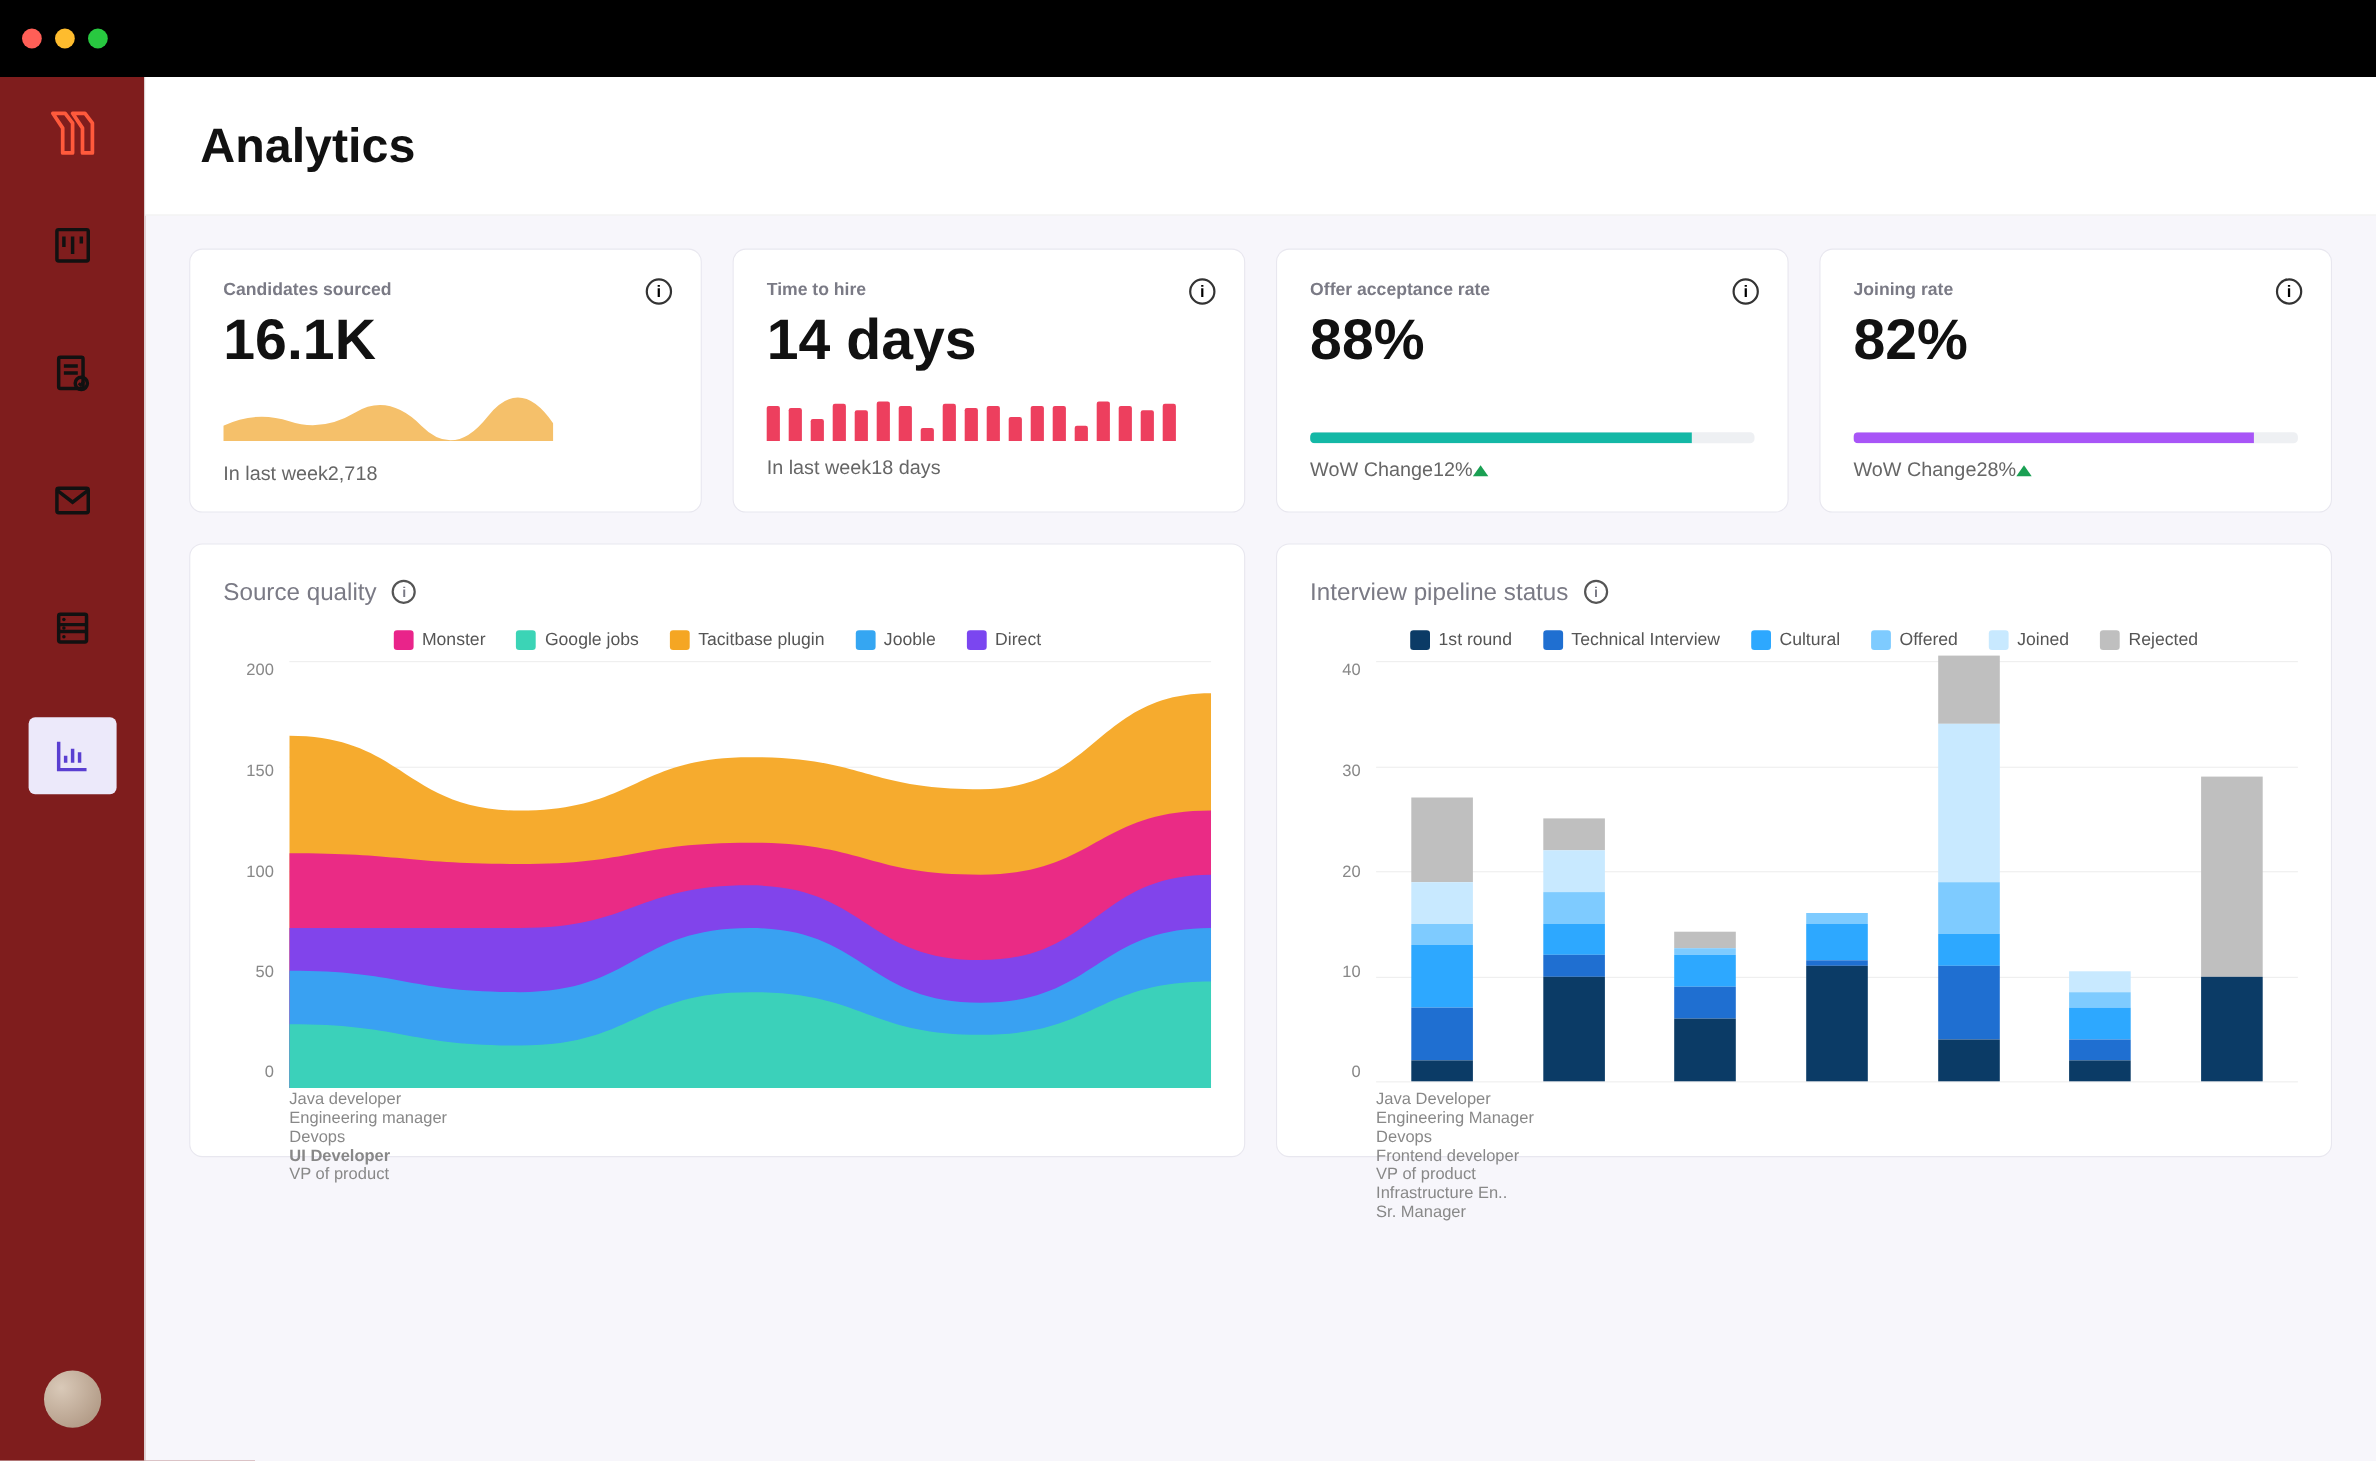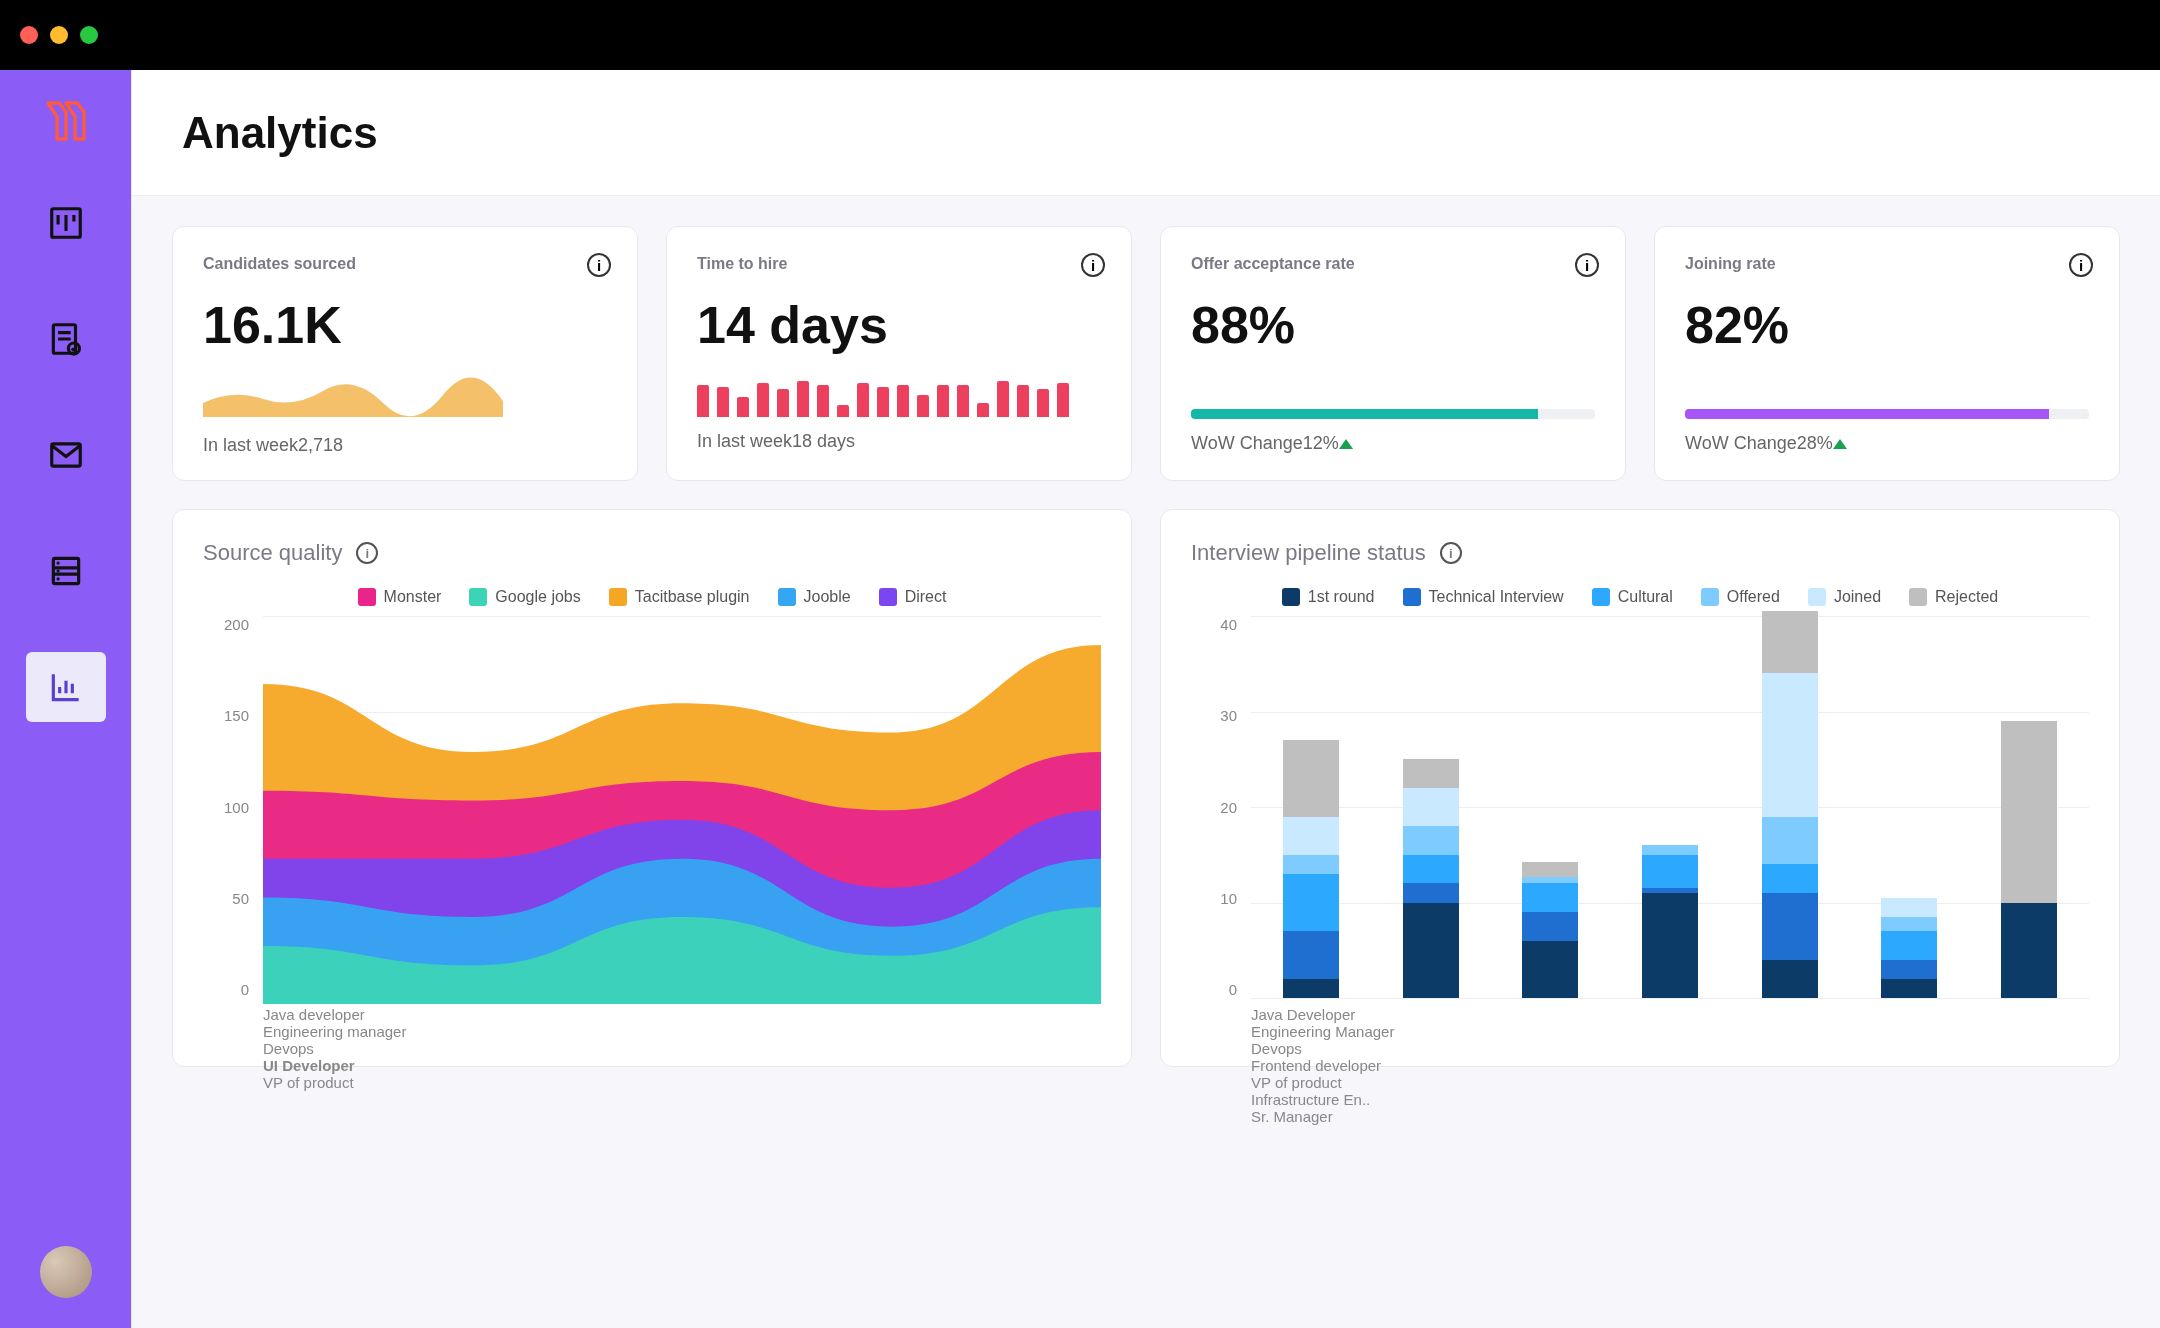--- a/index.html
+++ b/index.html
@@ -2,35 +2,35 @@
 <html><head>
 <meta charset="utf-8">
 <style>
   * { box-sizing: border-box; margin: 0; padding: 0; }
   html, body { width: 2160px; height: 1328px; font-family: -apple-system, Helvetica, Arial, sans-serif; overflow: hidden; }
   .titlebar { height: 70px; background: #000; display: flex; align-items: center; padding-left: 20px; gap: 12px; }
   .dot { width: 18px; height: 18px; border-radius: 50%; }
   .dot.red { background: #ff5f57; }
   .dot.yellow { background: #febc2e; }
   .dot.green { background: #28c840; }
-  .shell { display: flex; height: calc(100% - 70px); background: #8b5cf6; }
+  .shell { display: flex; height: calc(100% - 70px); background: #7f1d1d; }
   .sidebar { width: 132px; border-right: 1px solid #e5e5e5; display: flex; flex-direction: column; align-items: center; padding-top: 24px; }
   .logo { width: 54px; height: 54px; margin-bottom: 40px; }
   .nav { display: flex; flex-direction: column; gap: 46px; align-items: center; flex: 1; }
   .nav-item { width: 80px; height: 70px; display: flex; align-items: center; justify-content: center; cursor: pointer; border-radius: 6px; }
   .nav-item.active { background: #ece9fa; }
   .sidebar .avatar { width: 52px; height: 52px; border-radius: 50%; background: radial-gradient(circle at 30% 30%, #d9c9b8, #a88f7a); margin-bottom: 30px; }
   .main { flex: 1; display: flex; flex-direction: column; background: #f7f6fb; }
   .header { height: 126px; background: #fff; display: flex; align-items: center; padding-left: 50px; border-bottom: 1px solid #eee; }
   .header h1 { font-size: 44px; font-weight: 700; color: #111; }
   .content { flex: 1; padding: 30px 40px; overflow: hidden; }
   .kpis { display: grid; grid-template-columns: repeat(4,1fr); gap: 28px; margin-bottom: 28px; }
   .card { background: #fff; border: 1px solid #e8e7ef; border-radius: 12px; padding: 28px 30px 24px; position: relative; }
   .kpi-label { color: #7a7a85; font-size: 16px; font-weight: 700; }
-  .kpi-value { font-size: 52px; font-weight: 700; color: #111; margin-top: 22px; }
+  .kpi-value { font-size: 52px; font-weight: 700; color: #111; margin-top: 6px; }
   .kpi-foot { color: #666; font-size: 18px; margin-top: 14px; display: flex; align-items: center; }
   .info-icon { position: absolute; right: 26px; top: 26px; width: 24px; height: 24px; border: 2px solid #333; border-radius: 50%; display: inline-flex; align-items: center; justify-content: center; font-size: 15px; font-weight: 700; cursor: pointer; }
   .spark { margin-top: 14px; height: 48px; }
   .bar-row { display: flex; align-items: flex-end; gap: 8px; height: 46px; margin-top: 16px; }
   .bar-row span { width: 12px; background: #ed3f5e; border-radius: 2px 2px 0 0; display: block; }
   .prog { height: 10px; background: #eef0f3; border-radius: 4px; margin-top: 54px; overflow: hidden; }
   .prog > div { height: 100%; }
   .up-caret { width: 0; height: 0; border-left: 7px solid transparent; border-right: 7px solid transparent; border-bottom: 10px solid #1aa053; display: inline-block; }
   .charts { display: grid; grid-template-columns: 1fr 1fr; gap: 28px; }
   .chart-card { background: #fff; border: 1px solid #e8e7ef; border-radius: 12px; padding: 30px 30px 20px; }

